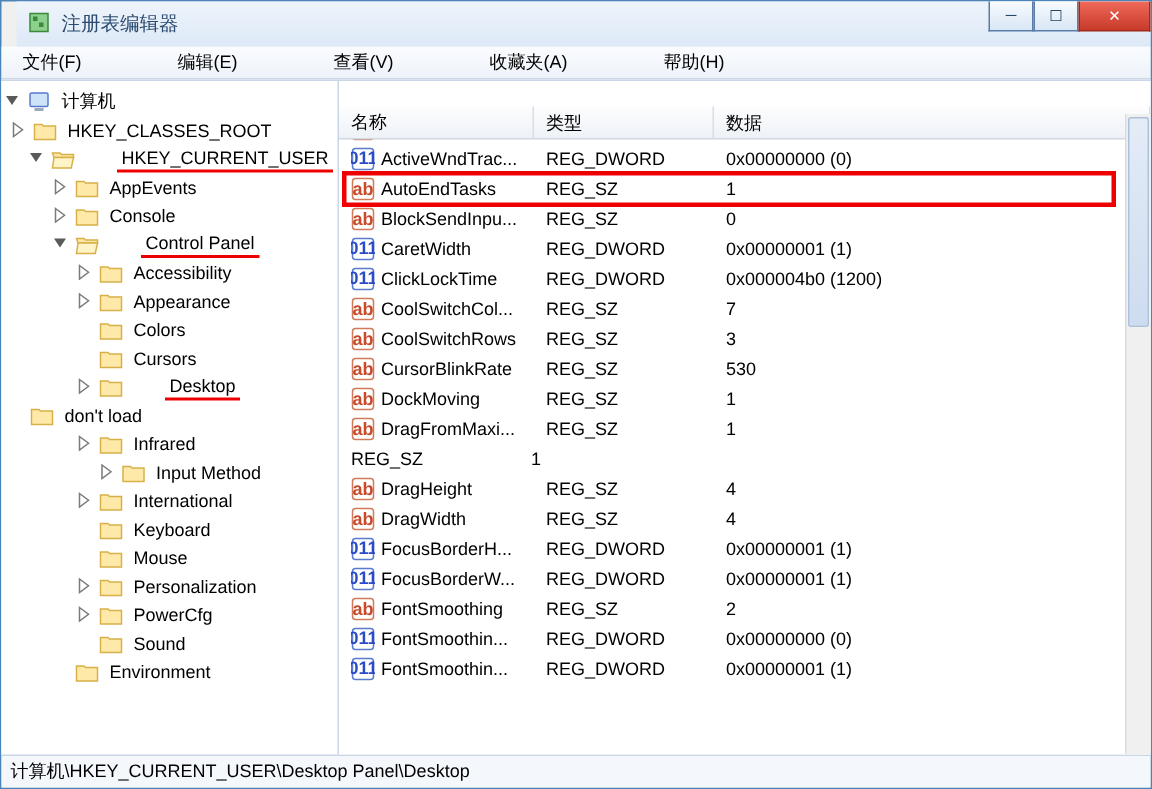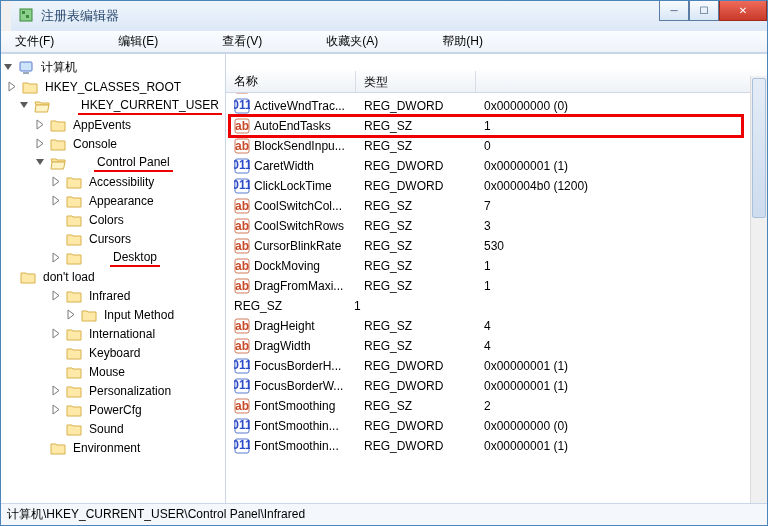--- a/index.html
+++ b/index.html
@@ -300,20 +300,21 @@
             <use href="#folder-c"></use>
           </svg>
         <span class="label">Environment</span>
       </div>
     </div>
 
     <div class="list">
       <div class="list-header">
         <div class="col col-name">名称</div>
         <div class="col col-type">类型</div>
+        <div class="col col-data">数据</div>
       </div>
       <div id="rows">
           <div class="row">
             <div class="cell col-name">
               <svg class="val-icon">
                 <use href="#sz-ico"></use>
               </svg>
               <span>(默认)</span>
             </div>
             <div class="cell col-type">REG_SZ</div>
@@ -495,15 +496,15 @@
           </div>
         </div>
       <div class="highlight-box" style="left:2px; top:60px; width:516px; height:24px;"></div>
       <div class="scroll-stub">
           <div class="scroll-thumb"></div>
         </div>
     </div>
   </div>
 
   <div class="statusbar">
-    <span>计算机\HKEY_CURRENT_USER\Control Panel\Infrared</span>
+    <span>计算机\HKEY_CURRENT_USER\Desktop Panel\Desktop</span>
   </div>
 </div>
 
 </body></html>

